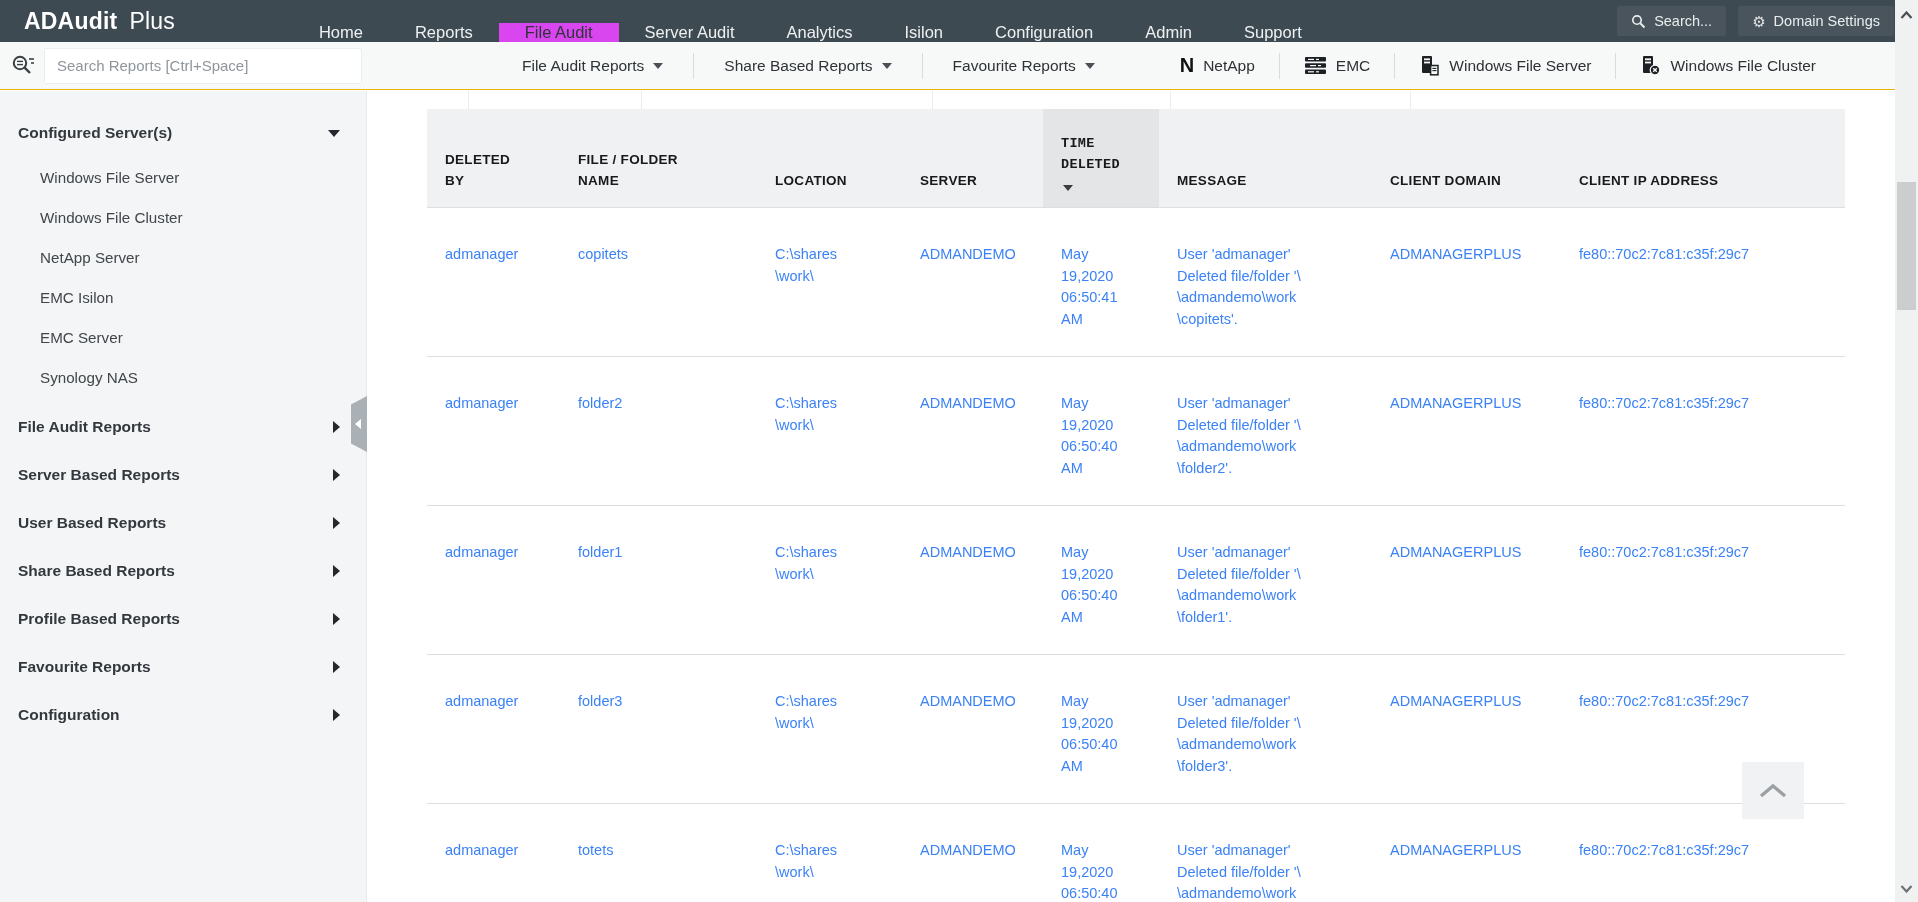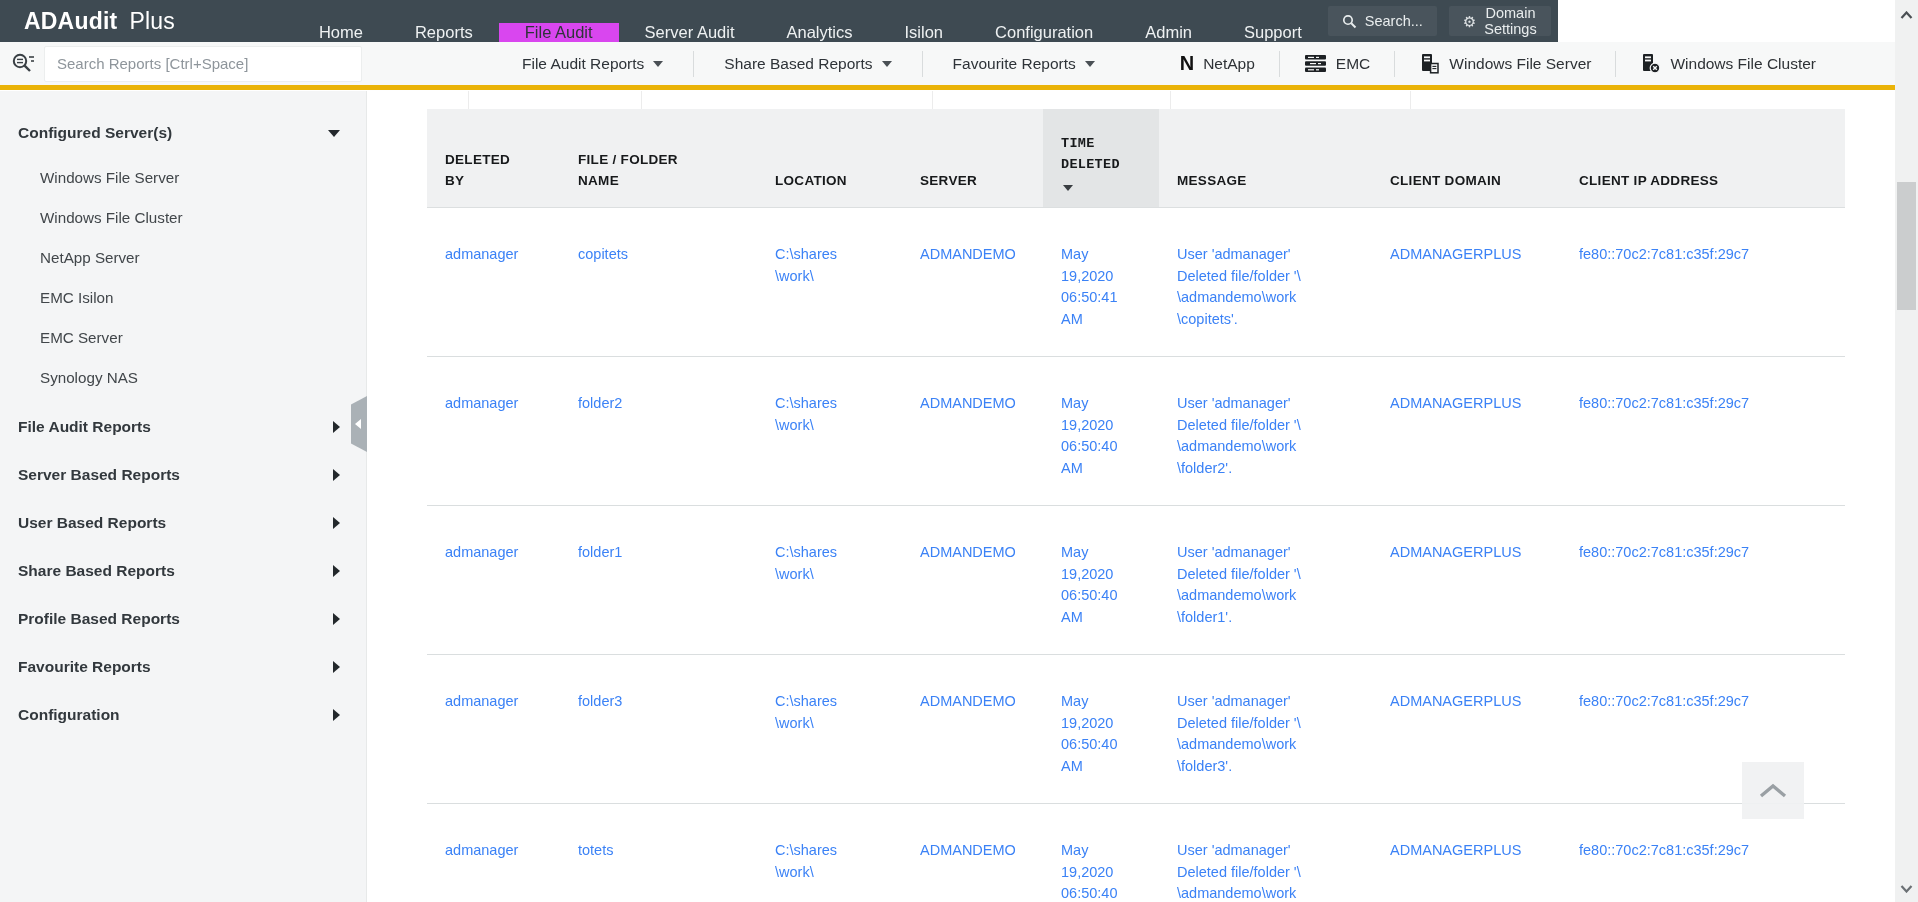--- a/index.html
+++ b/index.html
@@ -1,41 +1,41 @@
 <!DOCTYPE html>
 <html><head>
 <meta charset="utf-8">
 <style>
   * { margin:0; padding:0; box-sizing:border-box; }
   html,body { width:1918px; height:902px; overflow:hidden; background:#fff;
               font-family:"Liberation Sans", sans-serif; }
 
   
-  .navbar { position:absolute; left:0; top:0; width:1558px; height:42px;
+  .navbar { position:absolute; left:0; top:0; width:1918px; height:42px;
             background:#3e4a52; display:flex; align-items:stretch; z-index:5; }
   .brand { display:flex; align-items:center; padding:0 0 0 24px; color:#fff;
            font-size:23px; letter-spacing:.2px; white-space:nowrap; }
   .brand b { font-weight:700; }
   .brand span.light { font-weight:300; margin-left:12px; }
   .nav-items { display:flex; align-items:flex-end; margin-left:118px; }
   .nav-item { display:flex; align-items:center; padding:0 26px; color:#eef1f2;
               font-size:16.5px; cursor:pointer; white-space:nowrap; }
   .nav-item.active { background:#d946ef; color:#2e3439; }
   .nav-right { margin-left:auto; display:flex; align-items:center; gap:12px;
-               padding-right:32px; }
+               padding-right:24px; }
   .nav-btn { height:30px; display:flex; align-items:center; gap:8px;
              background:#49545c; color:#e9edee; font-size:14.5px; padding:0 14px;
              border:none; border-radius:2px; cursor:pointer;
              font-family:"Liberation Sans", sans-serif; }
   .nav-btn svg { display:block; }
   .gear-glyph { font-size:15px; line-height:1; color:#dfe3e5; }
 
   
   .toolbar { position:absolute; left:0; top:42px; width:1918px; height:48px;
-             background:#f7f8f8; border-bottom:5px solid #eab308; display:flex;
+             background:#f7f8f8; border-bottom:1px solid #eab308; display:flex;
              align-items:center; z-index:4; }
   .tb-search-icon { width:26px; height:26px; margin:0 8px 0 10px; color:#3a4045; }
   .tb-input { width:318px; height:36px; border:1px solid #eceeee; background:#fff;
               border-radius:2px; padding:0 12px; font-size:15px; color:#333;
               font-family:"Liberation Sans", sans-serif; }
   .tb-input::placeholder { color:#8e959b; }
   .tb-menus { display:flex; align-items:center; margin-left:130px; }
   .tb-menu { display:flex; align-items:center; gap:9px; padding:0 30px;
              font-size:15.5px; color:#2e3338; cursor:pointer; white-space:nowrap; }
   .caret-down { width:0; height:0; border-left:5px solid transparent;

